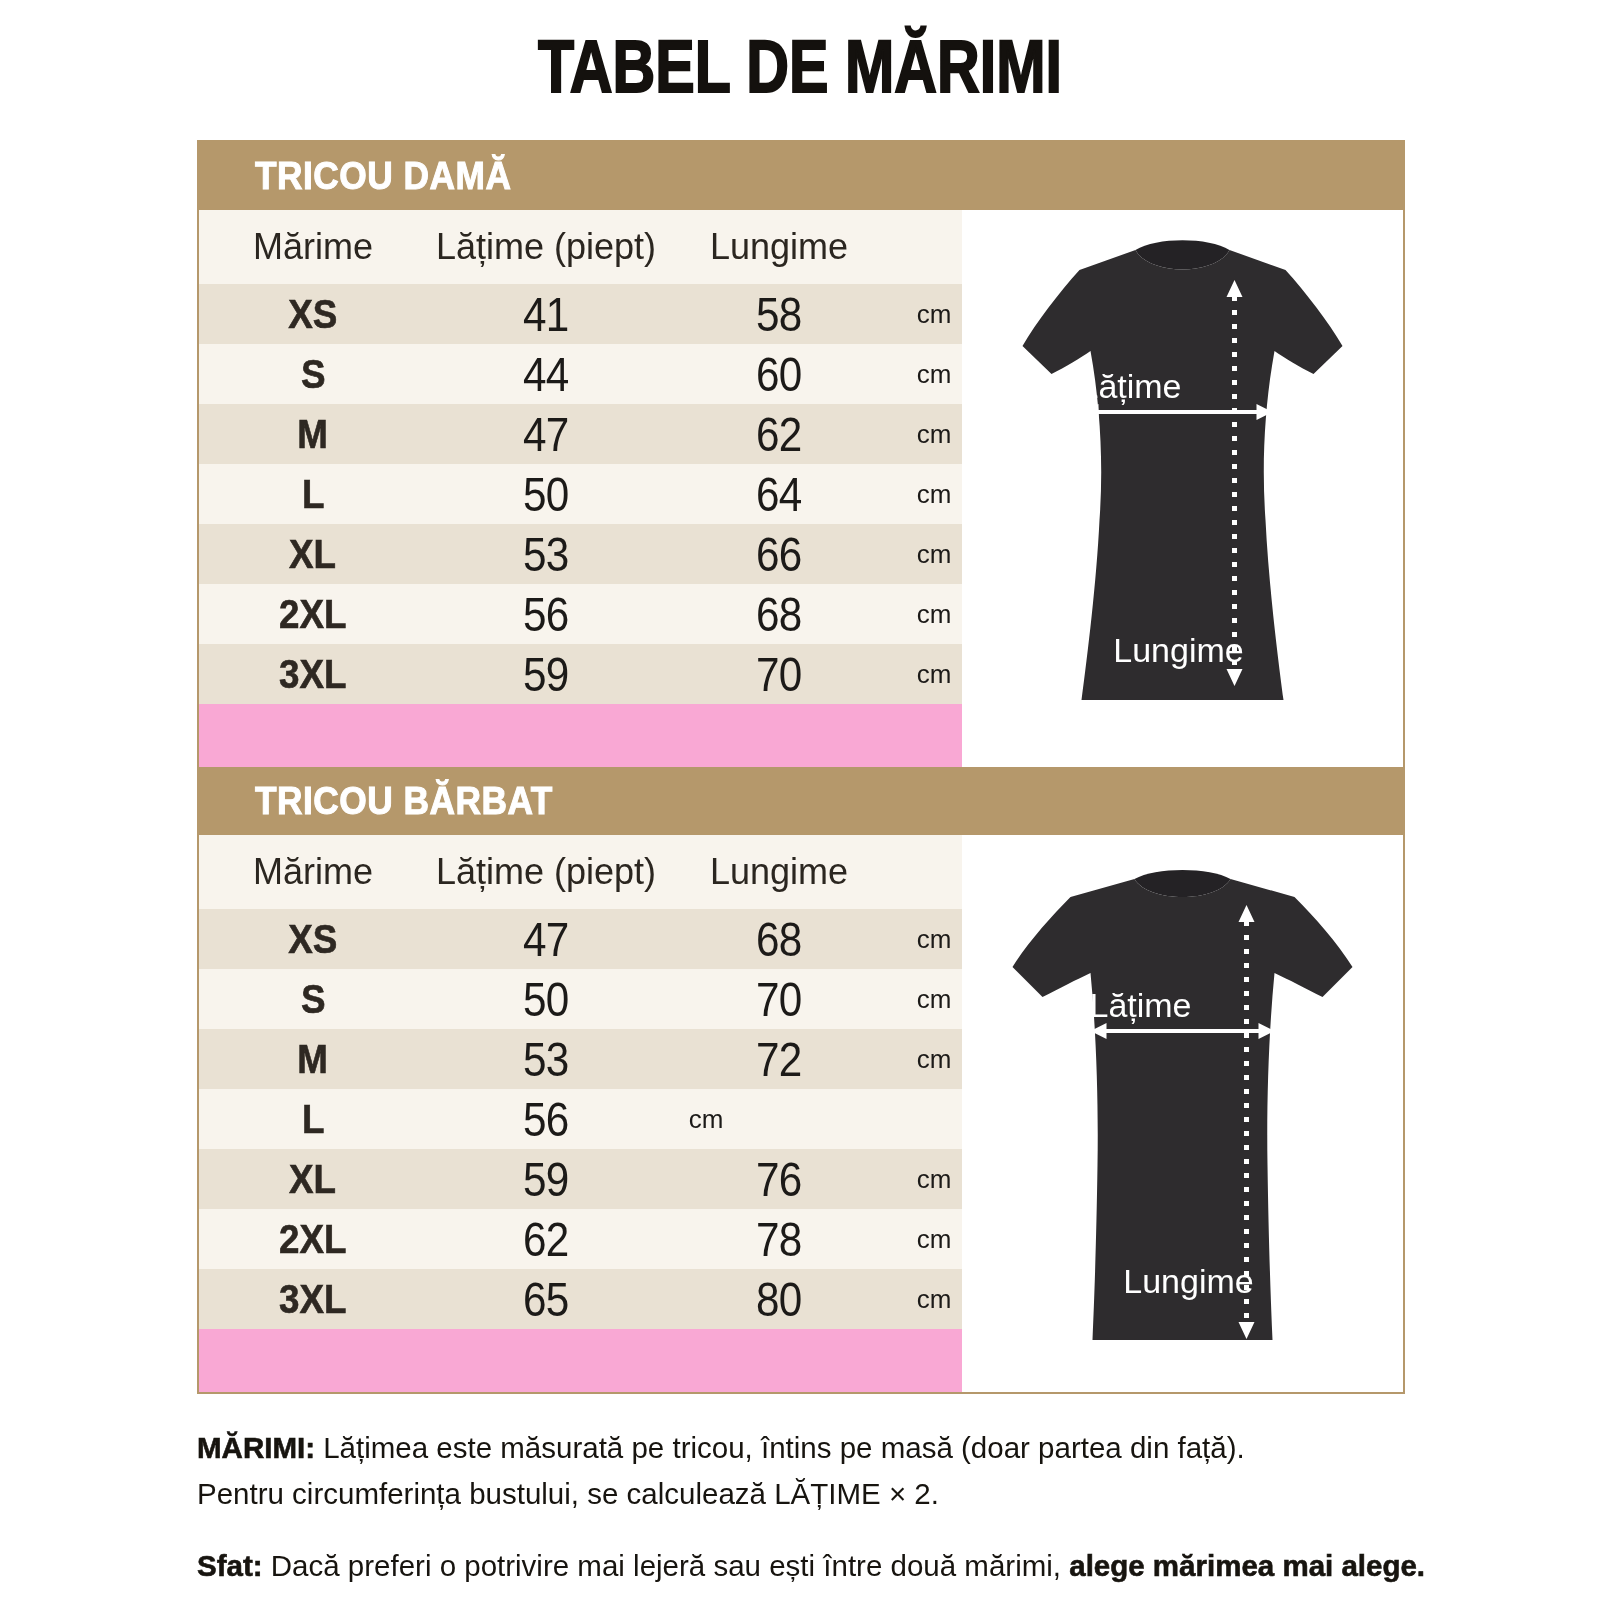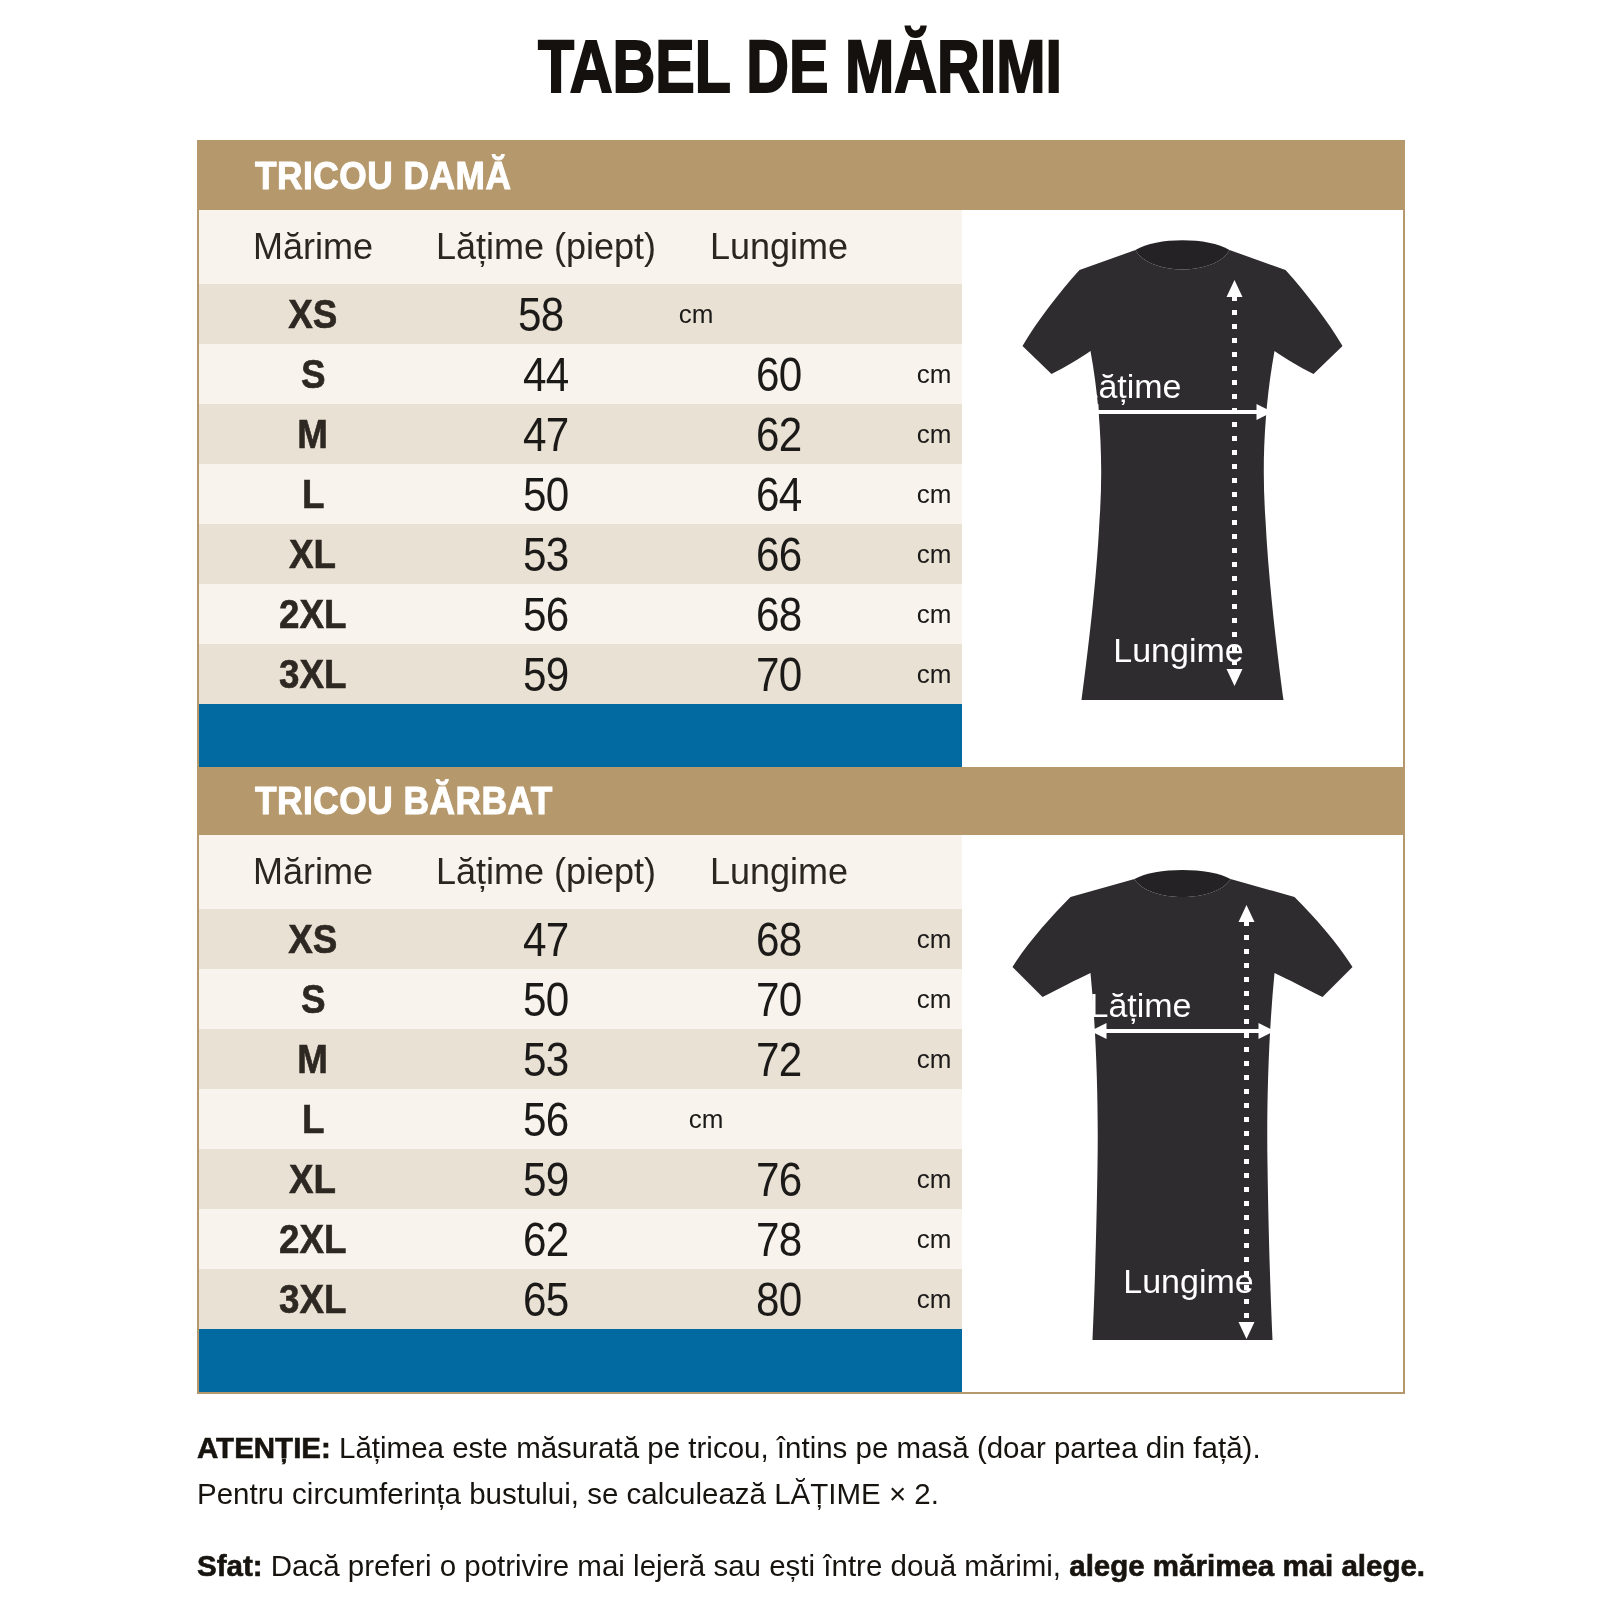--- a/index.html
+++ b/index.html
@@ -9,21 +9,21 @@
   }
   .title{
     margin:30px 0 0 0;text-align:center;
     font-size:74px;font-weight:700;color:#14110e;letter-spacing:0px;
     -webkit-text-stroke:2px #14110e;
     transform:scaleX(.80);transform-origin:center;
     line-height:1.0;
   }
   .chart{
     position:absolute;left:197px;top:140px;width:1208px;
-    border:2px solid #b5986b;box-sizing:border-box;background:#0369a1;
+    border:2px solid #b5986b;box-sizing:border-box;background:#f9a8d4;
   }
   .band{
     height:68px;background:#b5986b;color:#fff;
     display:flex;align-items:center;padding-left:56px;
     font-size:38px;font-weight:700;letter-spacing:.5px;
     -webkit-text-stroke:1px #ffffff;
   }
   .band > span{display:inline-block;transform:scaleX(.93);transform-origin:left center;}
   .sec-body{display:flex;}
   .tbl{width:763px;}
@@ -74,20 +74,23 @@
         <div class="thead">
           <span class="c c1">Mărime</span>
           <span class="c c2">Lățime (piept)</span>
           <span class="c c3">Lungime</span>
           <span class="c c4"></span>
         </div>
         <div>
             <div class="row dark">
               <span class="c c1">
                 <span class="size">XS</span>
+              </span>
+              <span class="c c2">
+                <span class="num">41</span>
               </span>
               <span class="c c3">
                 <span class="num">58</span>
               </span>
               <span class="c c4">
                 <span class="cmu">cm</span>
               </span>
             </div>
             <div class="row light">
               <span class="c c1">
@@ -329,16 +332,16 @@
           </g>
           <text class="shirt-label" x="226" y="458" text-anchor="middle">Lungime</text>
         </svg>
       </div>
     </div>
   </section>
 
 </div>
 
 <div class="notes">
-  <p><b>ATENȚIE:</b><span> Lățimea este măsurată pe tricou, întins pe masă (doar partea din față).</span></p>
+  <p><b>MĂRIMI:</b><span> Lățimea este măsurată pe tricou, întins pe masă (doar partea din față).</span></p>
   <p>Pentru circumferința bustului, se calculează LĂȚIME × 2.</p>
   <p class="tip"><b>Sfat:</b><span> Dacă preferi o potrivire mai lejeră sau ești între două mărimi, </span><b>alege mărimea mai alege.</b></p>
 </div>
 
 </body></html>

